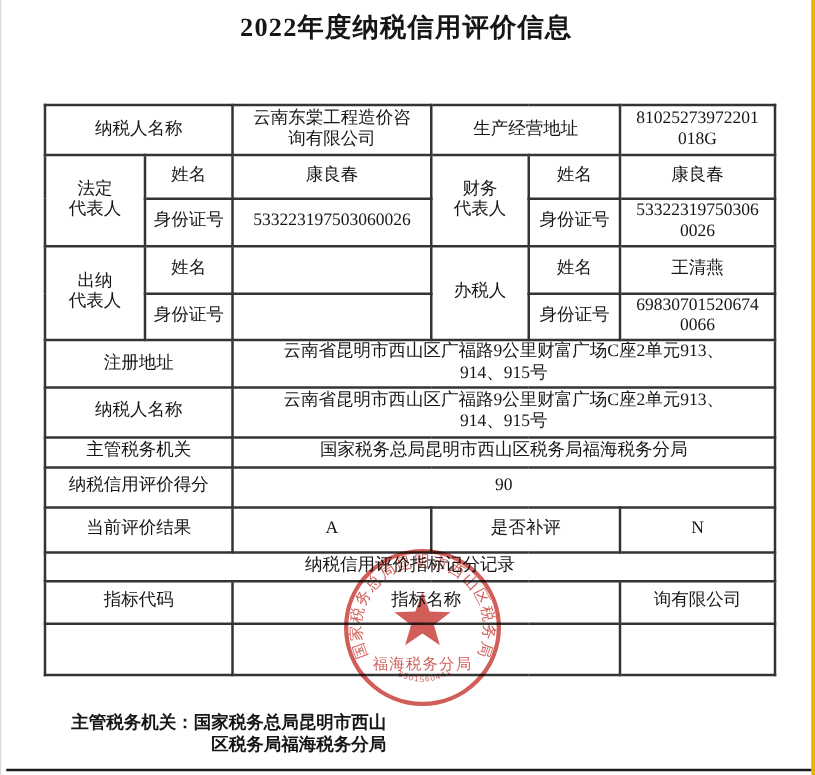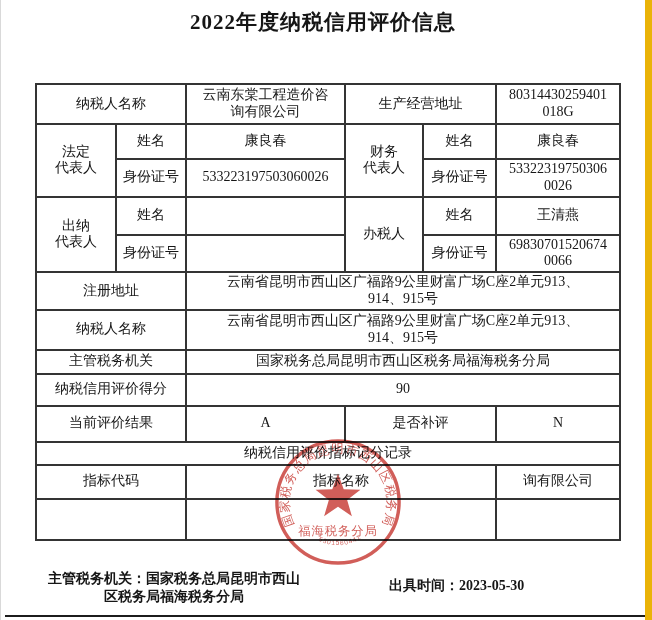--- a/index.html
+++ b/index.html
@@ -4,21 +4,21 @@
 <style>
   html,body{margin:0;padding:0;background:#ffffff;}
   .page{
     position:relative;
     width:652px;height:620px;
     background:#ffffff;
     font-family:"Liberation Serif","DejaVu Serif",serif;
     color:#161616;
     overflow:hidden;
     border-left:1px solid #d9d9d9;
-    border-right:7px solid #eab308;
+    border-right:3px solid #eab308;
     box-sizing:border-box;
   }
   .doc-title{
     position:absolute;top:8px;left:0;width:100%;
     text-align:center;
     font-size:21px;font-weight:bold;letter-spacing:1px;
   }
   table.doc{
     position:absolute;left:34px;top:83px;
     width:584px;
@@ -35,21 +35,21 @@
   }
   .stamp{
     position:absolute;left:271px;top:436px;
     width:132px;height:132px;
     opacity:.85;
     mix-blend-mode:multiply;
     pointer-events:none;
   }
   .footer-left{
     position:absolute;left:38px;top:570px;width:270px;
-    text-align:center;font-size:14px;font-weight:600;
+    text-align:right;font-size:14px;font-weight:600;
     white-space:pre-line;line-height:1.25;
   }
   .footer-right{
     position:absolute;left:388px;top:577px;
     font-size:14px;font-weight:600;
   }
   .bottom-line{
     position:absolute;left:4px;top:615px;width:646px;height:2px;
     background:#1c1c1c;
   }
@@ -69,21 +69,21 @@
       <col style="width:78px">
         <col style="width:73px">
         <col style="width:124px">
     </colgroup>
     <tbody>
       <tr style="height:40px">
         <td colspan="2">纳税人名称</td>
         <td>云南东棠工程造价咨
 询有限公司</td>
         <td colspan="2">生产经营地址</td>
-        <td>80314430259401
+        <td>81025273972201
 018G</td>
       </tr>
       <tr style="height:35px">
         <td rowspan="2">法定
 代表人</td>
         <td>姓名</td>
         <td>康良春</td>
         <td rowspan="2">财务
 代表人</td>
         <td>姓名</td>
@@ -164,17 +164,16 @@
       <text x="67" y="101" text-anchor="middle" font-size="12.5" letter-spacing="1" font-family="Liberation Serif, DejaVu Serif, serif" fill="#c9423c">福海税务分局</text>
       <text font-size="6.5" letter-spacing="1" font-family="Liberation Sans, DejaVu Sans, sans-serif" fill="#c9423c">
         <textPath href="#sealArcBottom" startOffset="6">5301560441327</textPath>
       </text>
     </svg>
   </div>
 
   <div class="footer-left">主管税务机关：国家税务总局昆明市西山
 区税务局福海税务分局</div>
 
-  <div class="footer-right"><span>出具时间：</span><span>2023-05-30</span></div>
 
   <div class="bottom-line"></div>
 
 </div>
 
 </body></html>

